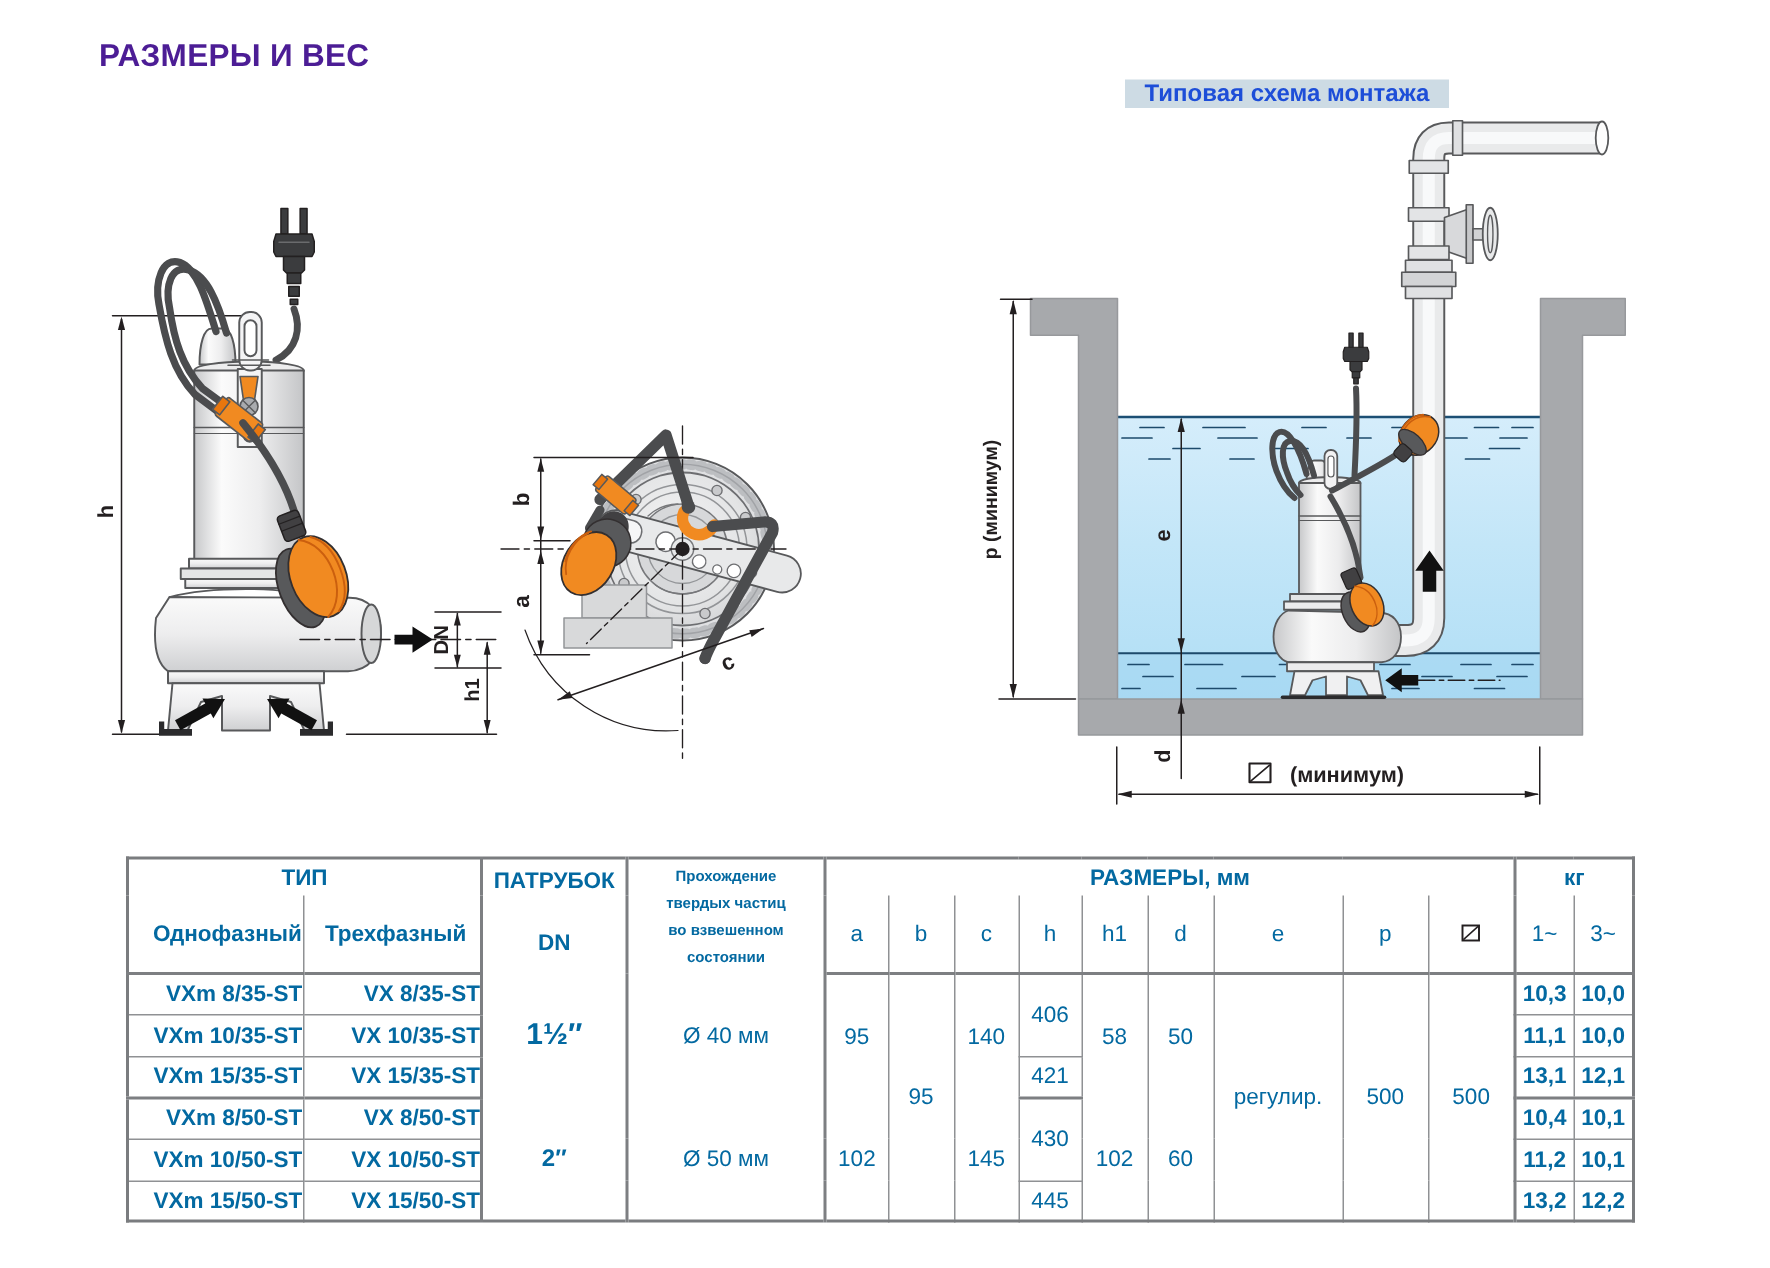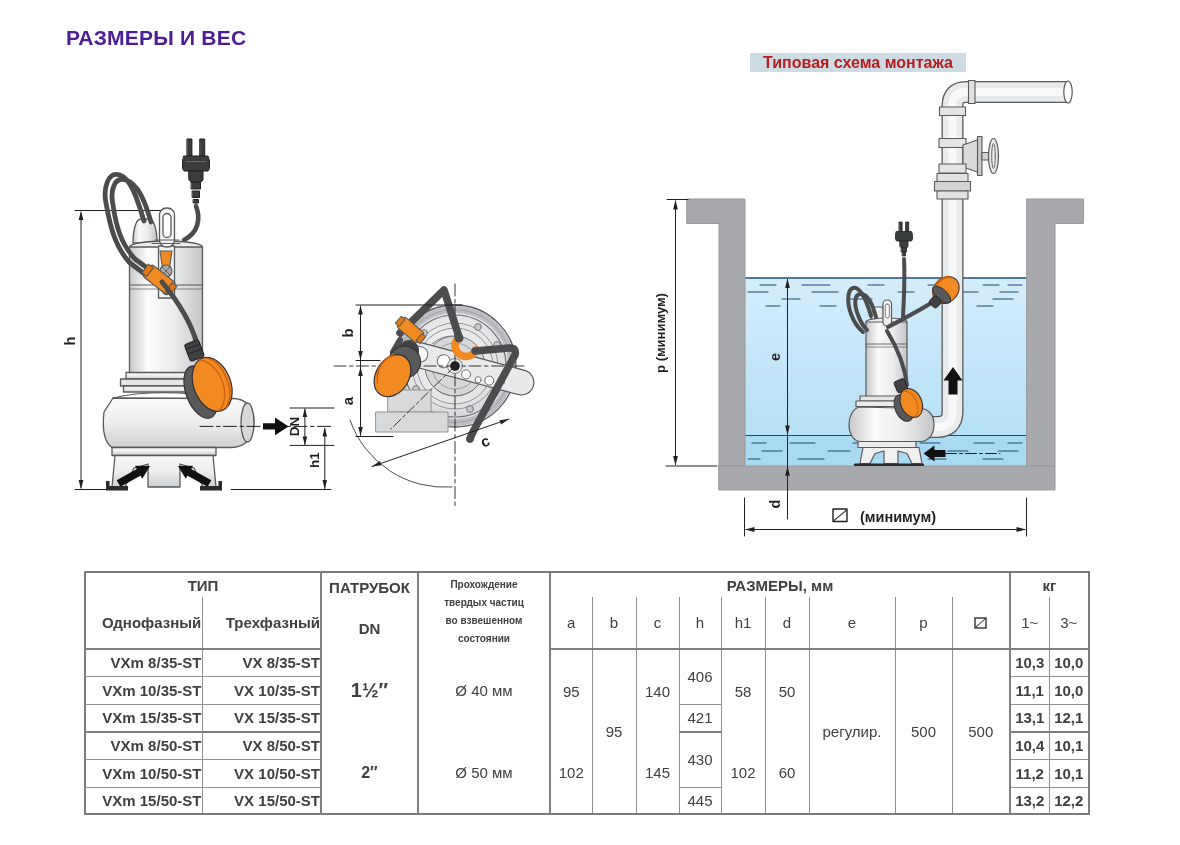--- a/index.html
+++ b/index.html
@@ -1,20 +1,20 @@
 <!DOCTYPE html>
 <html><head>
 <meta charset="utf-8">
 <style>
   html,body{margin:0;padding:0}
   body{width:1180px;height:845px;background:#fff;font-family:"Liberation Sans",sans-serif;position:relative;overflow:hidden}
   .abs{position:absolute}
   #title{left:66px;top:26px;font-size:21px;font-weight:bold;color:#4c1d95;letter-spacing:0.2px}
-  #schemtitle{left:750px;top:53px;width:216px;height:19px;background:#cddbe4;color:#b91c1c;font-size:16px;font-weight:bold;text-align:center;line-height:19px}
-  table{border-collapse:collapse;table-layout:fixed;font-size:15px;color:#404040}
+  #schemtitle{left:750px;top:53px;width:216px;height:19px;background:#cddbe4;color:#1d4ed8;font-size:16px;font-weight:bold;text-align:center;line-height:19px}
+  table{border-collapse:collapse;table-layout:fixed;font-size:15px;color:#0369a1}
   td{padding:0;text-align:center;vertical-align:middle;overflow:hidden}
   .typ{text-align:right;padding-left:3px;font-weight:bold}
   .typ span{display:inline-block;min-width:75px}
   .typ2 span{min-width:58px}
   .b{font-weight:bold}
   
   .rt{border-right:1px solid #8f9194}
   .rT{border-right:2px solid #7d7f82}
   .bt{border-bottom:1px solid #8f9194}
   .bT{border-bottom:2px solid #7d7f82}
@@ -57,21 +57,21 @@
               <div class="l1">ПАТРУБОК</div>
               <div class="l2">DN</div>
             </div>
           </td>
   <td rowspan="2" class="rT b pas">Прохождение<br>твердых частиц<br>во взвешенном<br>состоянии</td>
   <td colspan="9" class="rT b">РАЗМЕРЫ, мм</td>
   <td colspan="2" class="b">кг</td>
 </tr>
 <tr style="height:52px">
   <td class="rt b bT" style="text-align:left;padding-left:16px">Однофазный</td>
-  <td class="rT b bT" style="text-align:right;padding-left:5px">Трехфазный</td>
+  <td class="rT b bT" style="text-align:center;padding-left:5px">Трехфазный</td>
   <td class="rt bT">a</td>
           <td class="rt bT">b</td>
           <td class="rt bT">c</td>
           <td class="rt bT">h</td>
   <td class="rt bT">h1</td>
           <td class="rt bT">d</td>
           <td class="rt bT">e</td>
           <td class="rt bT">p</td>
   <td class="rT bT"><svg width="13" height="12" viewBox="0 0 13 12" style="vertical-align:-1px">
               <rect x="1" y="1" width="11" height="10" fill="none" stroke="#231f20" stroke-width="1.3"></rect>

